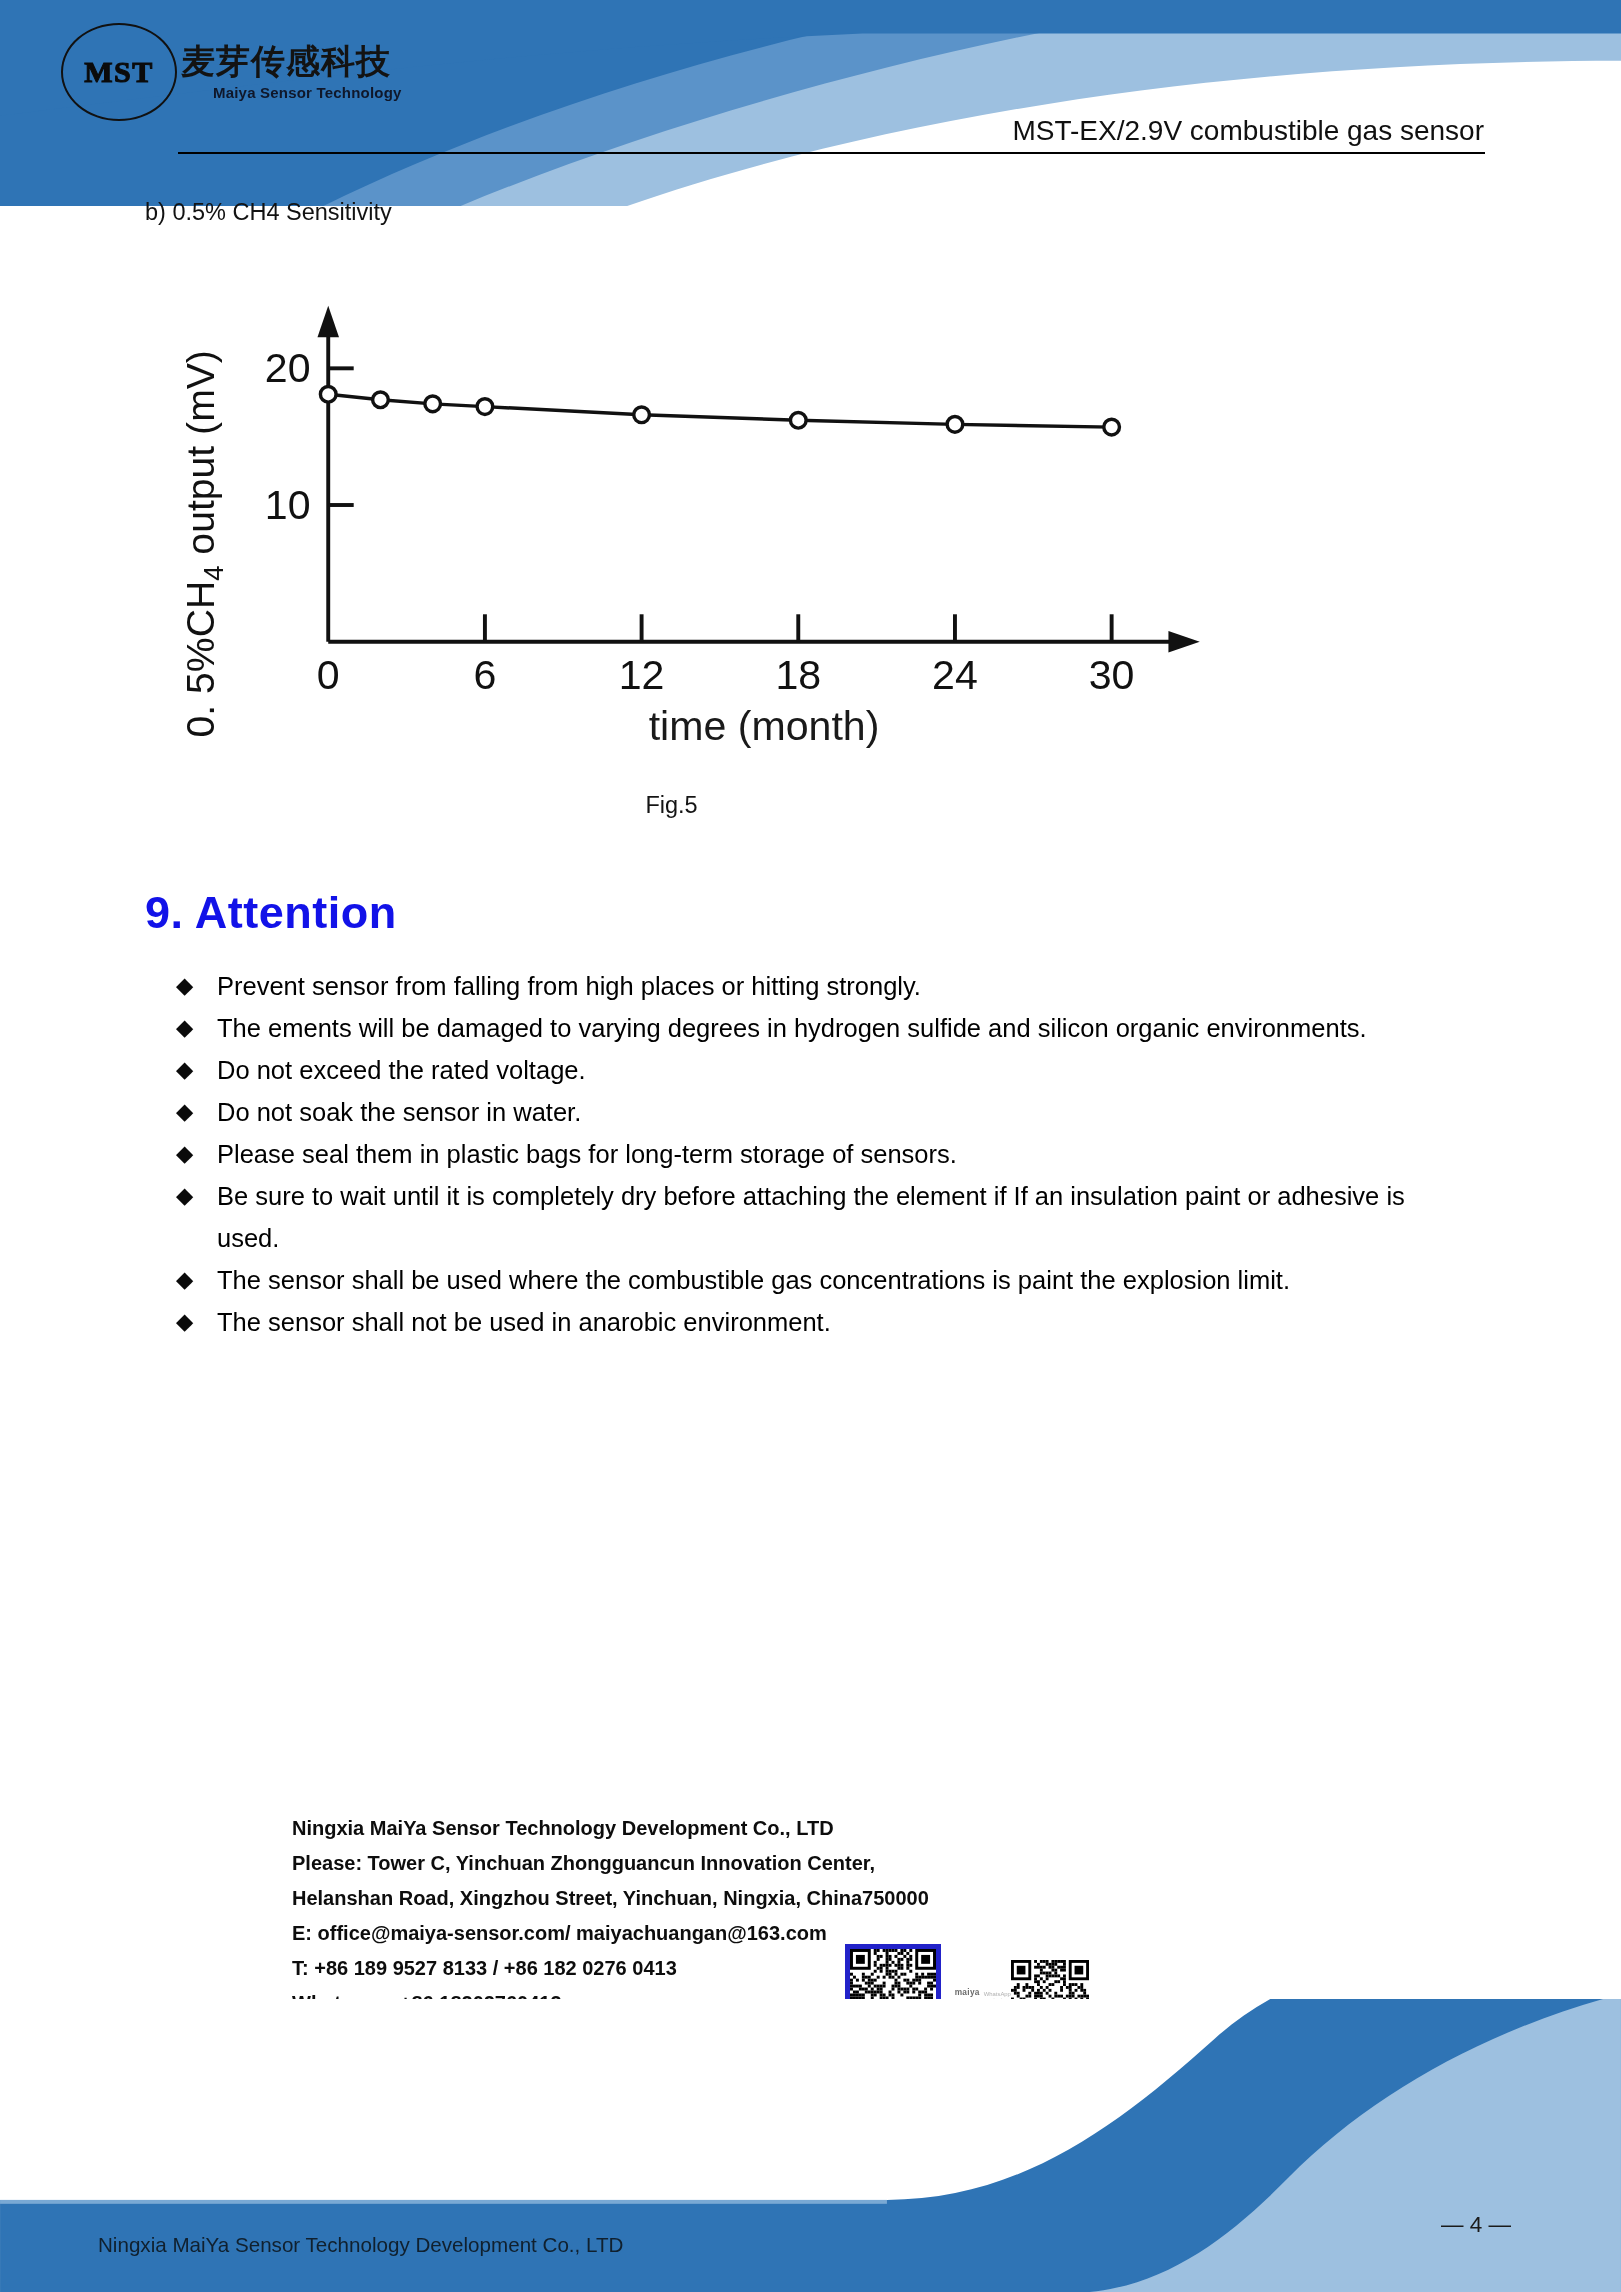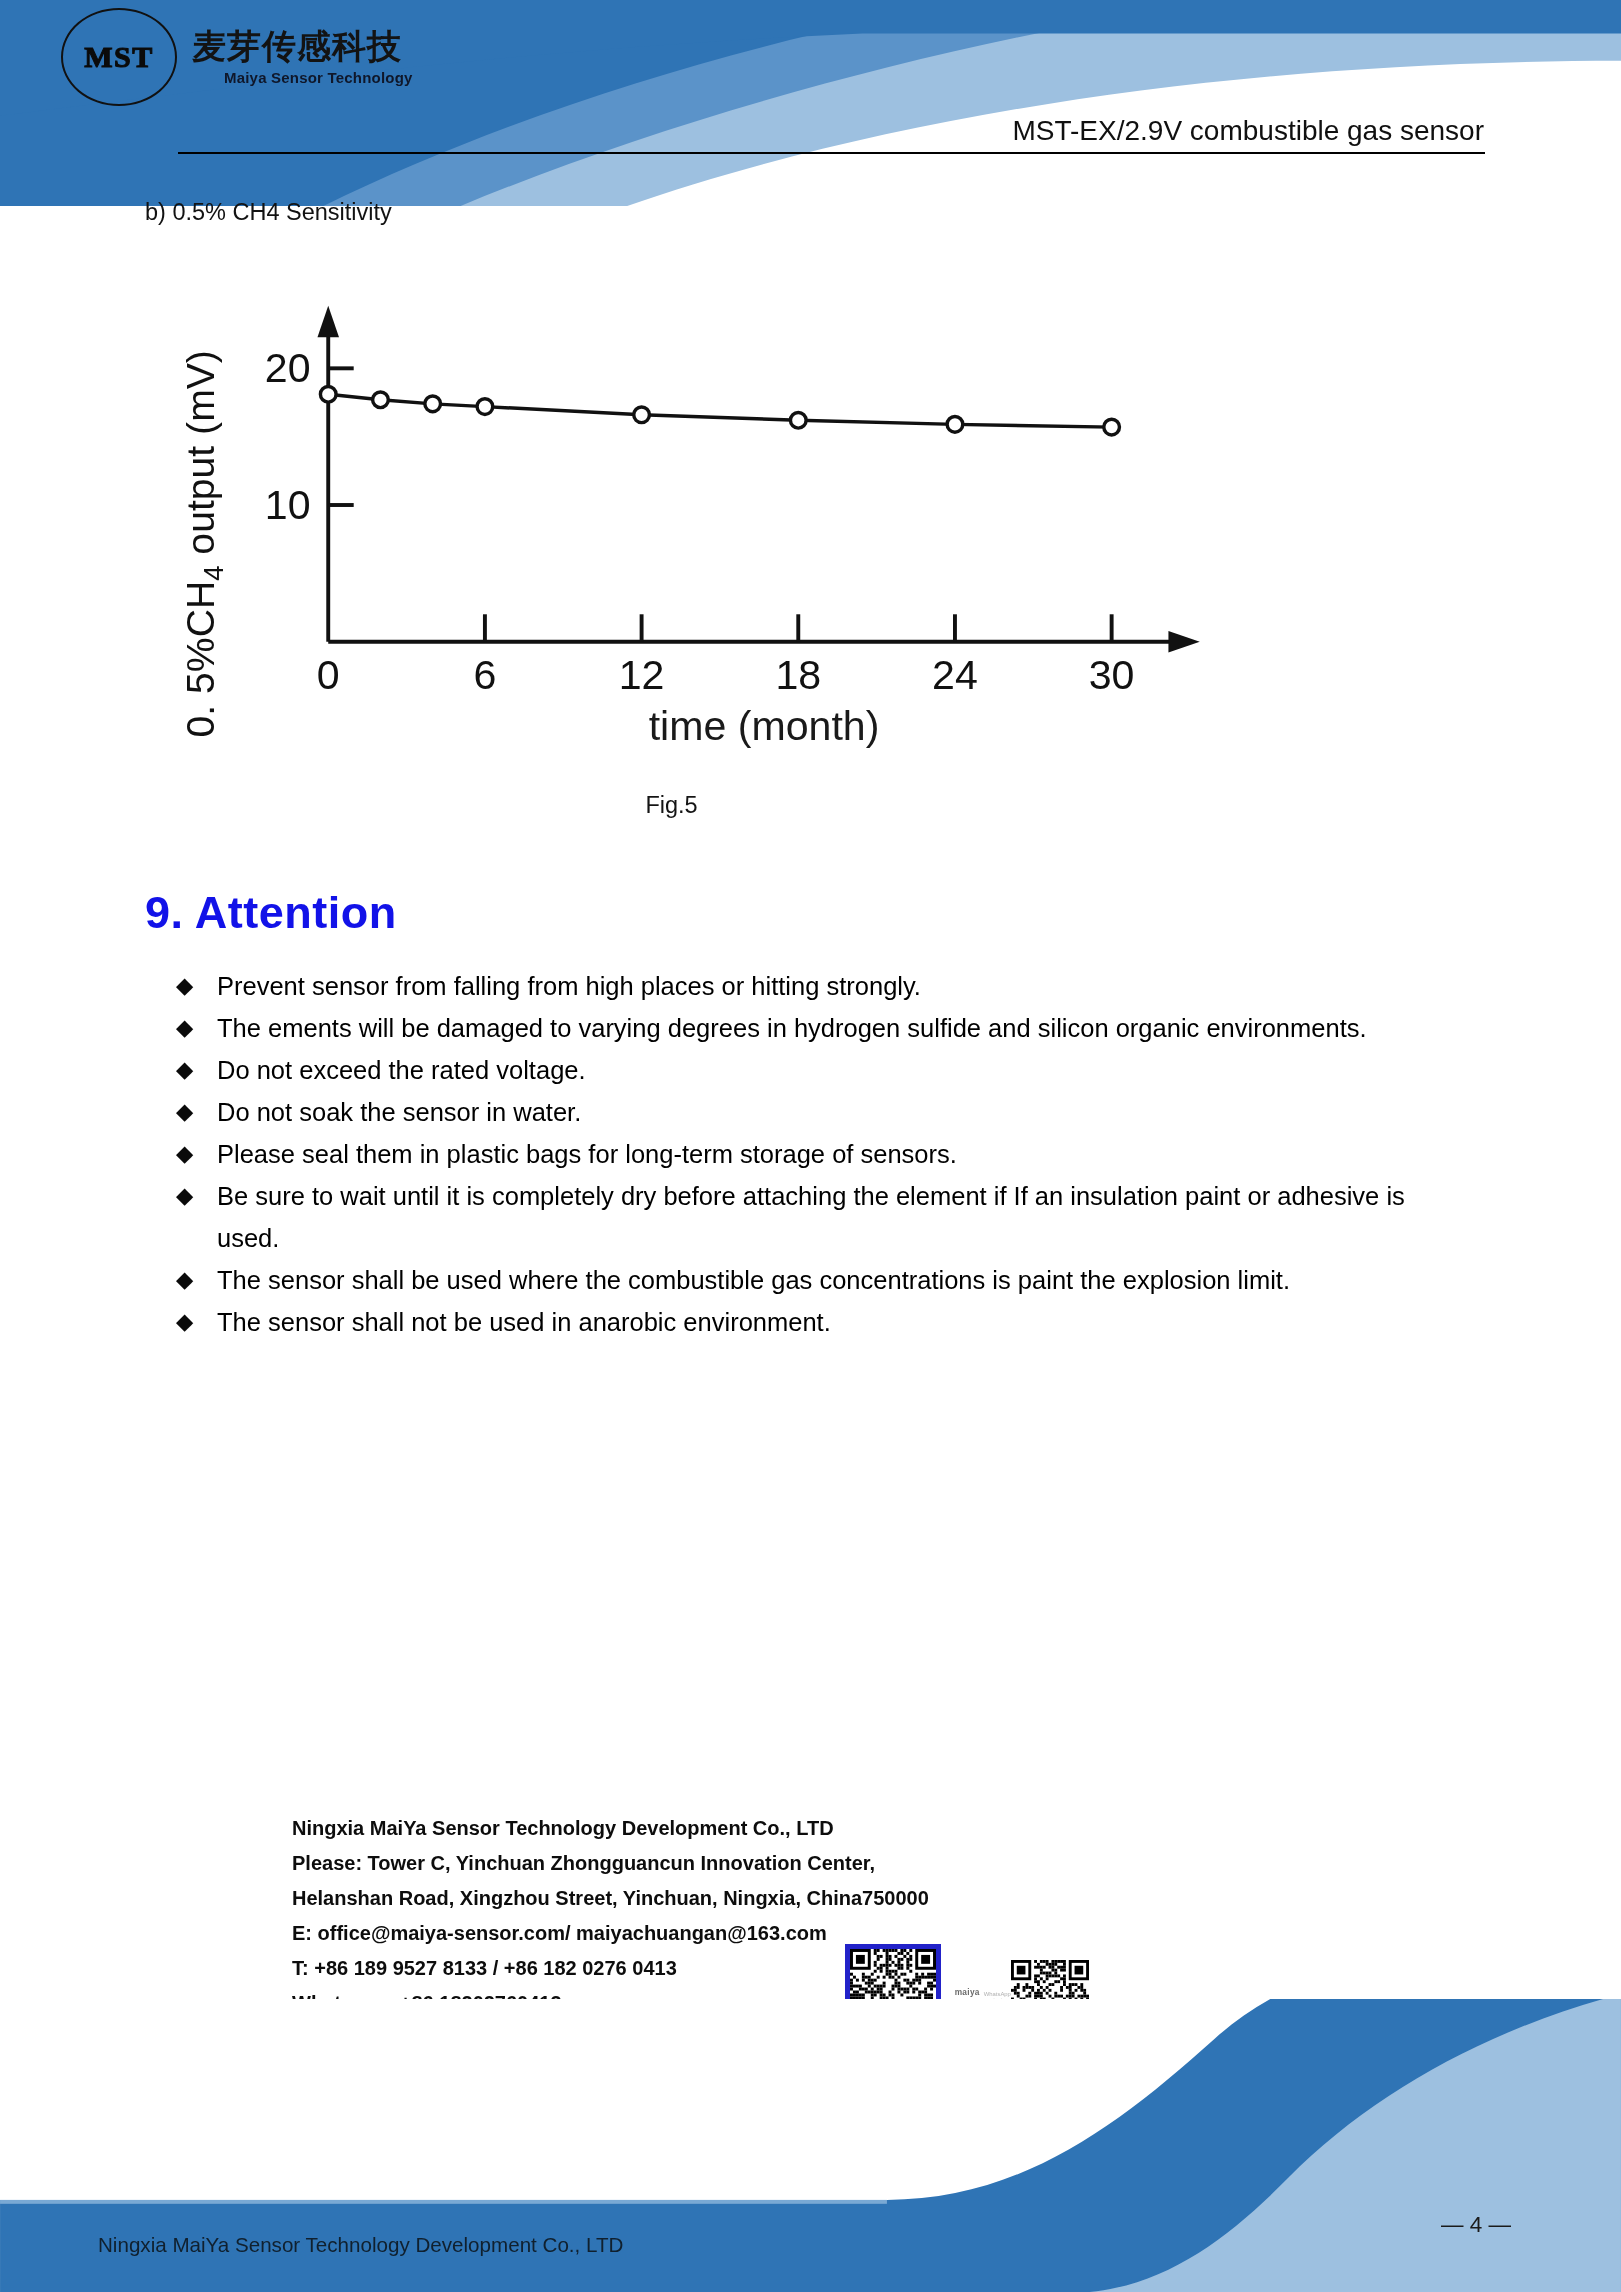--- a/index.html
+++ b/index.html
@@ -31,21 +31,21 @@
     bottom: 0; left: 0;
     width: 1621px;
     height: 294px;
     overflow: hidden;
   }
 
   
   .logo-block {
     position: absolute;
     left: 61px;
-    top: 4px;
+    top: 19px;
     width: 412px;
     height: 106px;
     display: flex;
     align-items: center;
   }
   .logo-ellipse {
     position: relative;
     width: 116px;
     height: 98px;
     flex: 0 0 auto;
@@ -63,21 +63,21 @@
     transform: translateY(-50%);
     text-align: center;
     font-family: "Liberation Serif", serif;
     font-weight: bold;
     font-size: 30px;
     letter-spacing: 1.5px;
     color: #0b0b0b;
     -webkit-text-stroke: 1.1px #0b0b0b;
   }
   .logo-text {
-    margin-left: 15px;
+    margin-left: 4px;
     line-height: 1;
   }
   .logo-cn {
     font-family: "DejaVu Sans", sans-serif;
     font-size: 34px;
     font-weight: bold;
     color: #131313;
     letter-spacing: 1px;
   }
   .logo-en {

